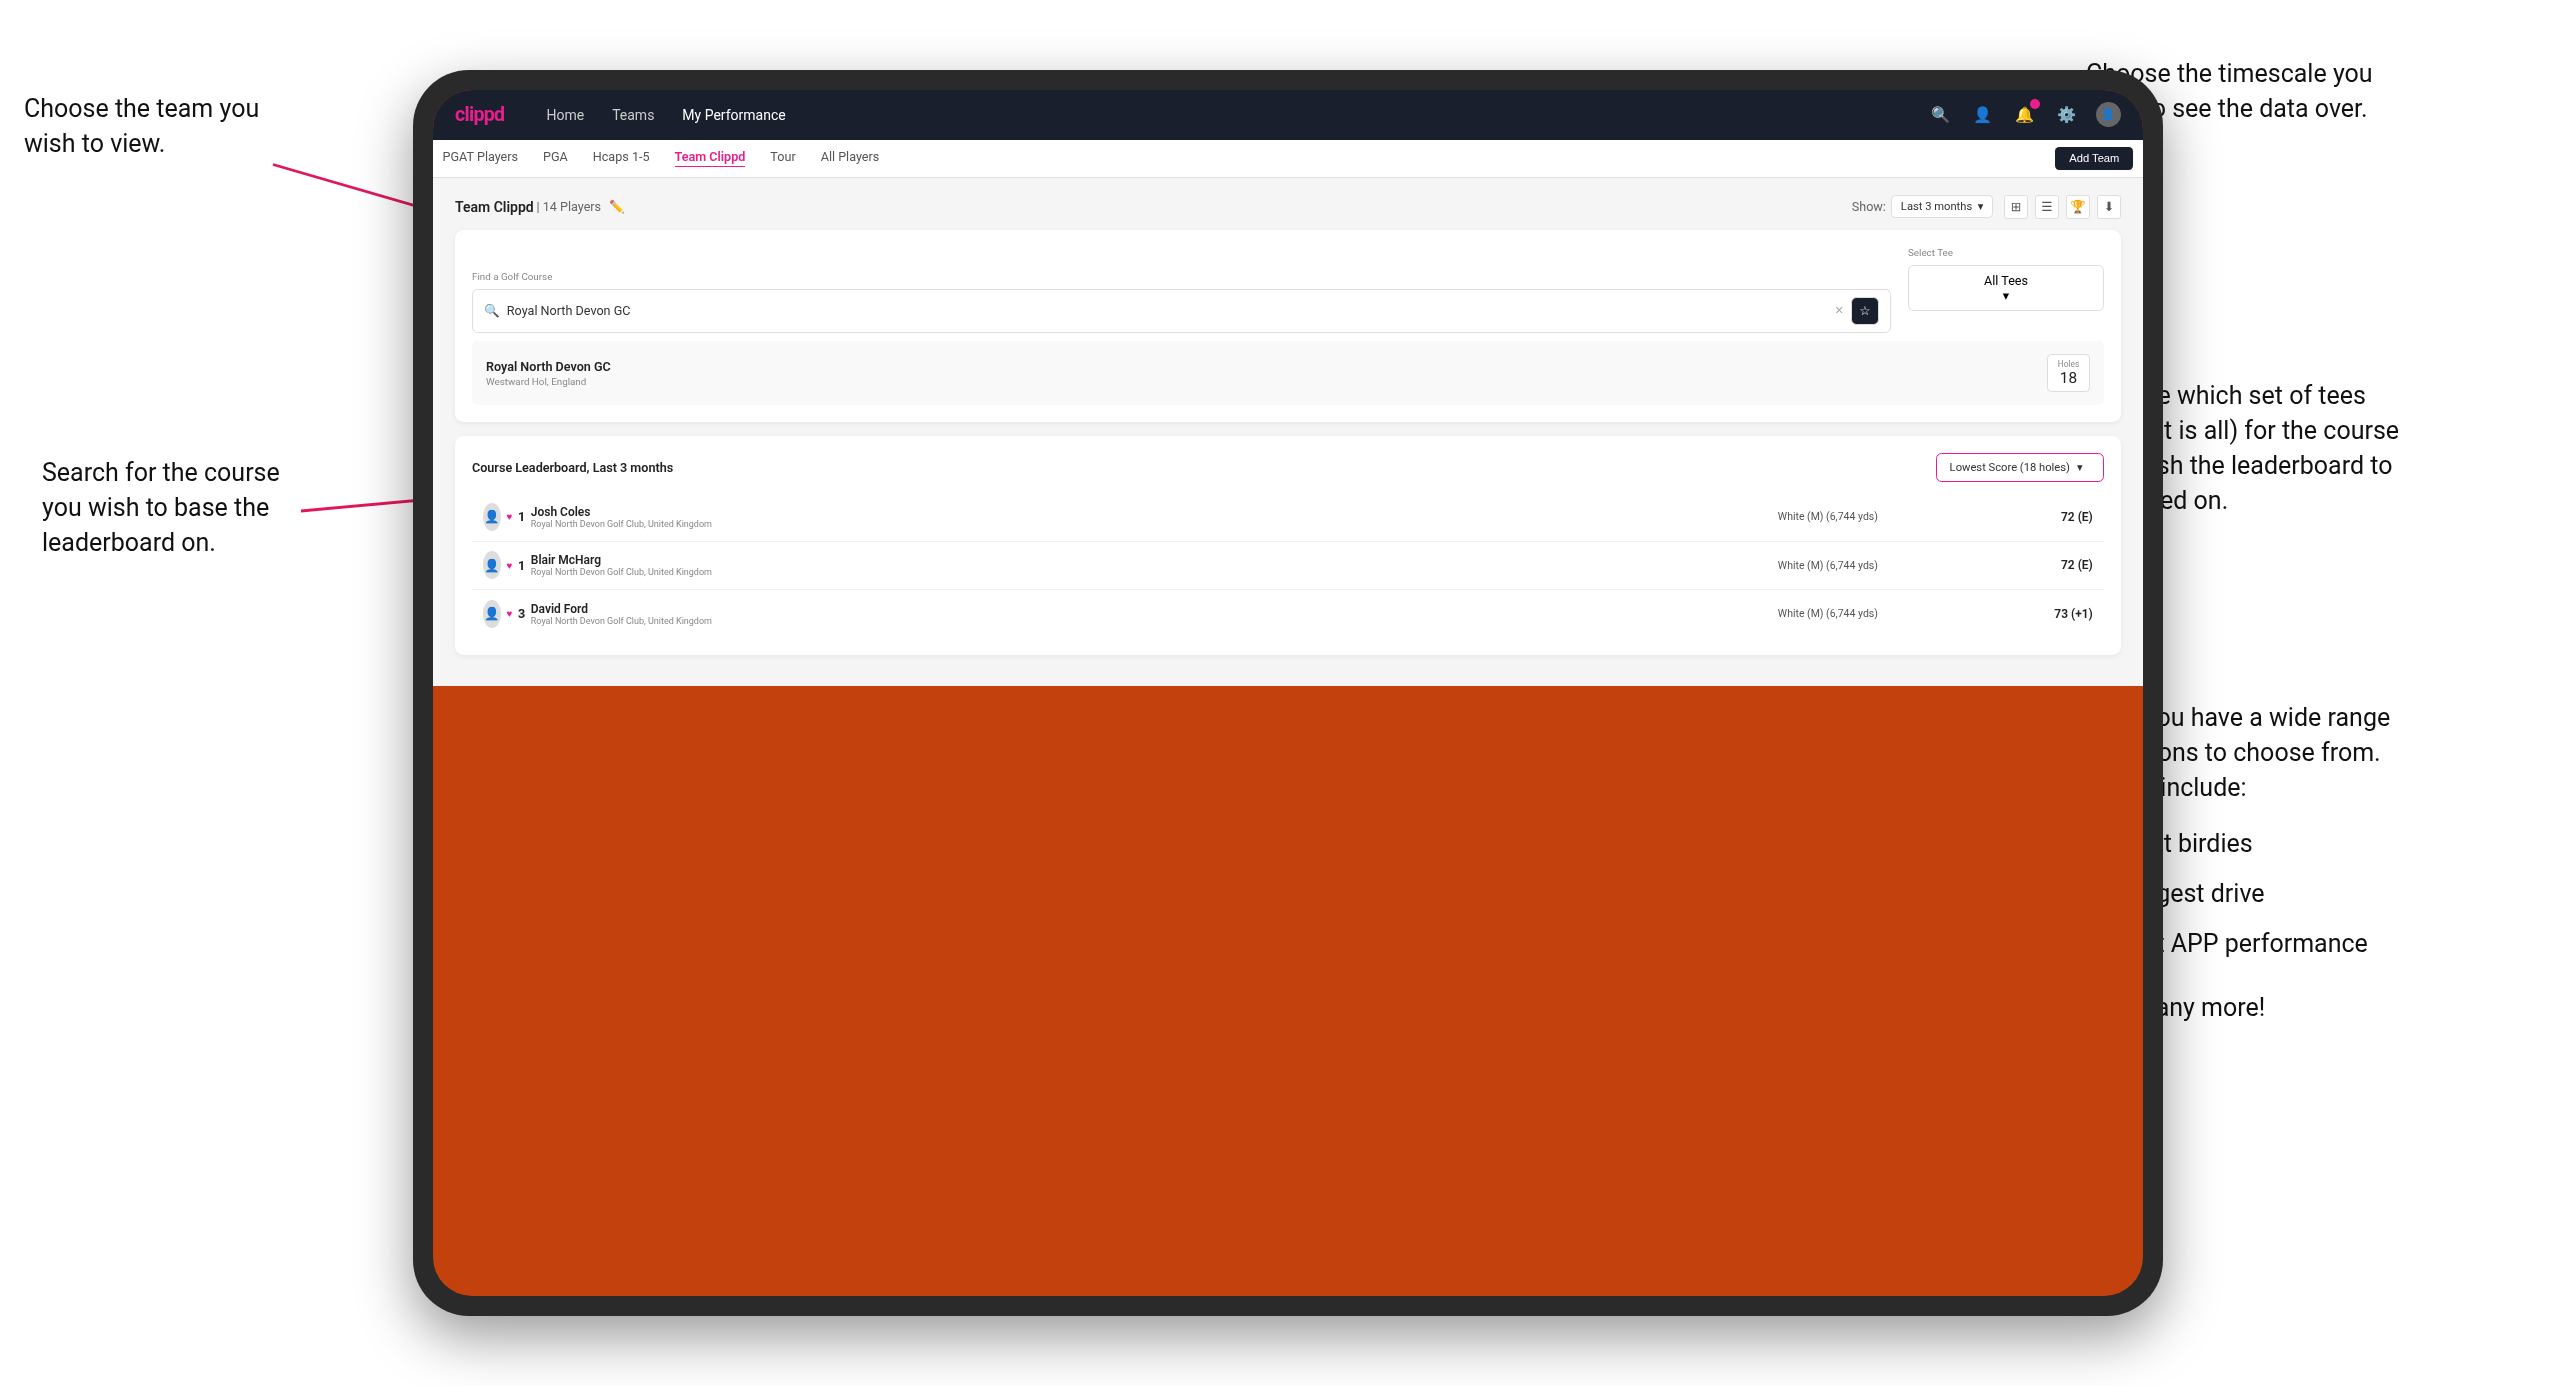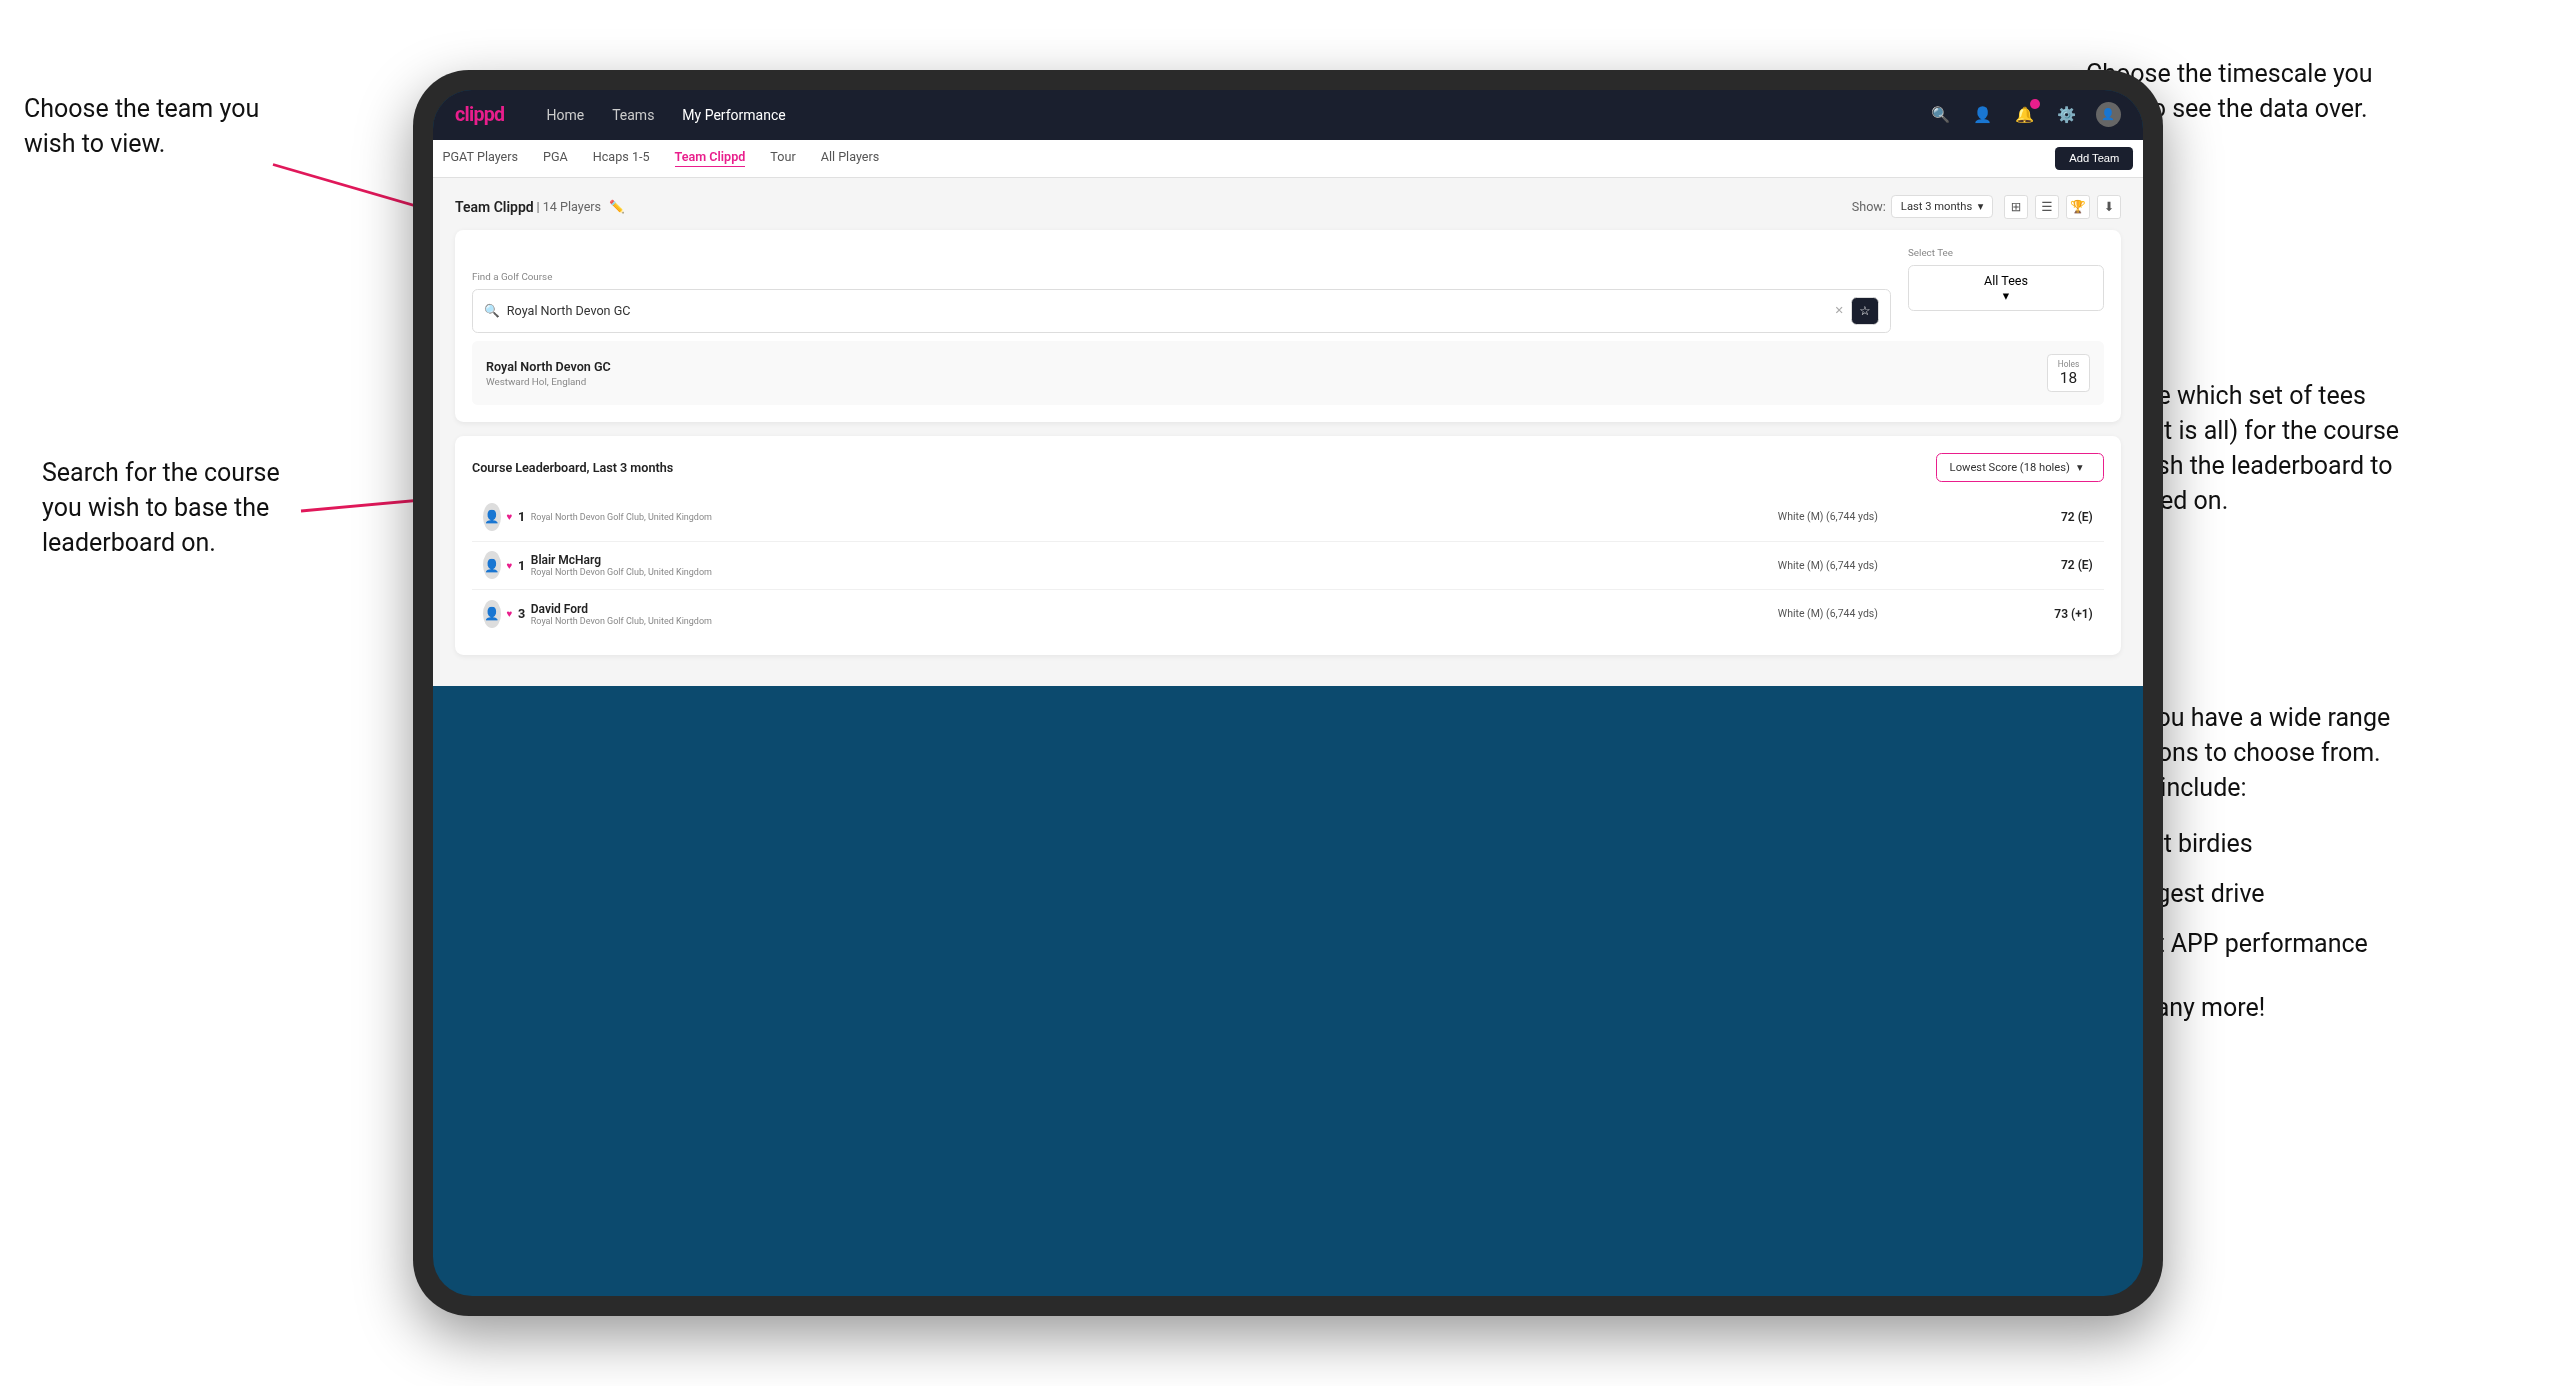--- a/index.html
+++ b/index.html
@@ -32,21 +32,21 @@
       border-radius: 56px;
       box-shadow: 0 21px 56px rgba(0,0,0,0.4);
     }
 
     .ipad-screen {
       position: absolute;
       left: 19.6px;
       top: 19.6px;
       right: 19.6px;
       bottom: 19.6px;
-      background: #0c4a6e;
+      background: #c2410c;
       border-radius: 39px;
       overflow: hidden;
     }
 
     
     .navbar {
       width: 100%;
       height: 50px;
       background: #1a1f2e;
       display: flex;
@@ -569,20 +569,21 @@
 
         <div>
 
           <div class="player-row">
             <div class="rank-col">
               <div class="avatar-circle">👤</div>
               <span class="heart-icon">♥</span>
               <span class="rank-num">1</span>
             </div>
             <div class="player-info">
+              <div class="player-name">Josh Coles</div>
               <div class="player-club">Royal North Devon Golf Club, United Kingdom</div>
             </div>
             <div class="tee-info">White (M) (6,744 yds)</div>
             <div class="score-val">72 (E)</div>
           </div>
 
           <div class="player-row">
             <div class="rank-col">
               <div class="avatar-circle">👤</div>
               <span class="heart-icon">♥</span>

